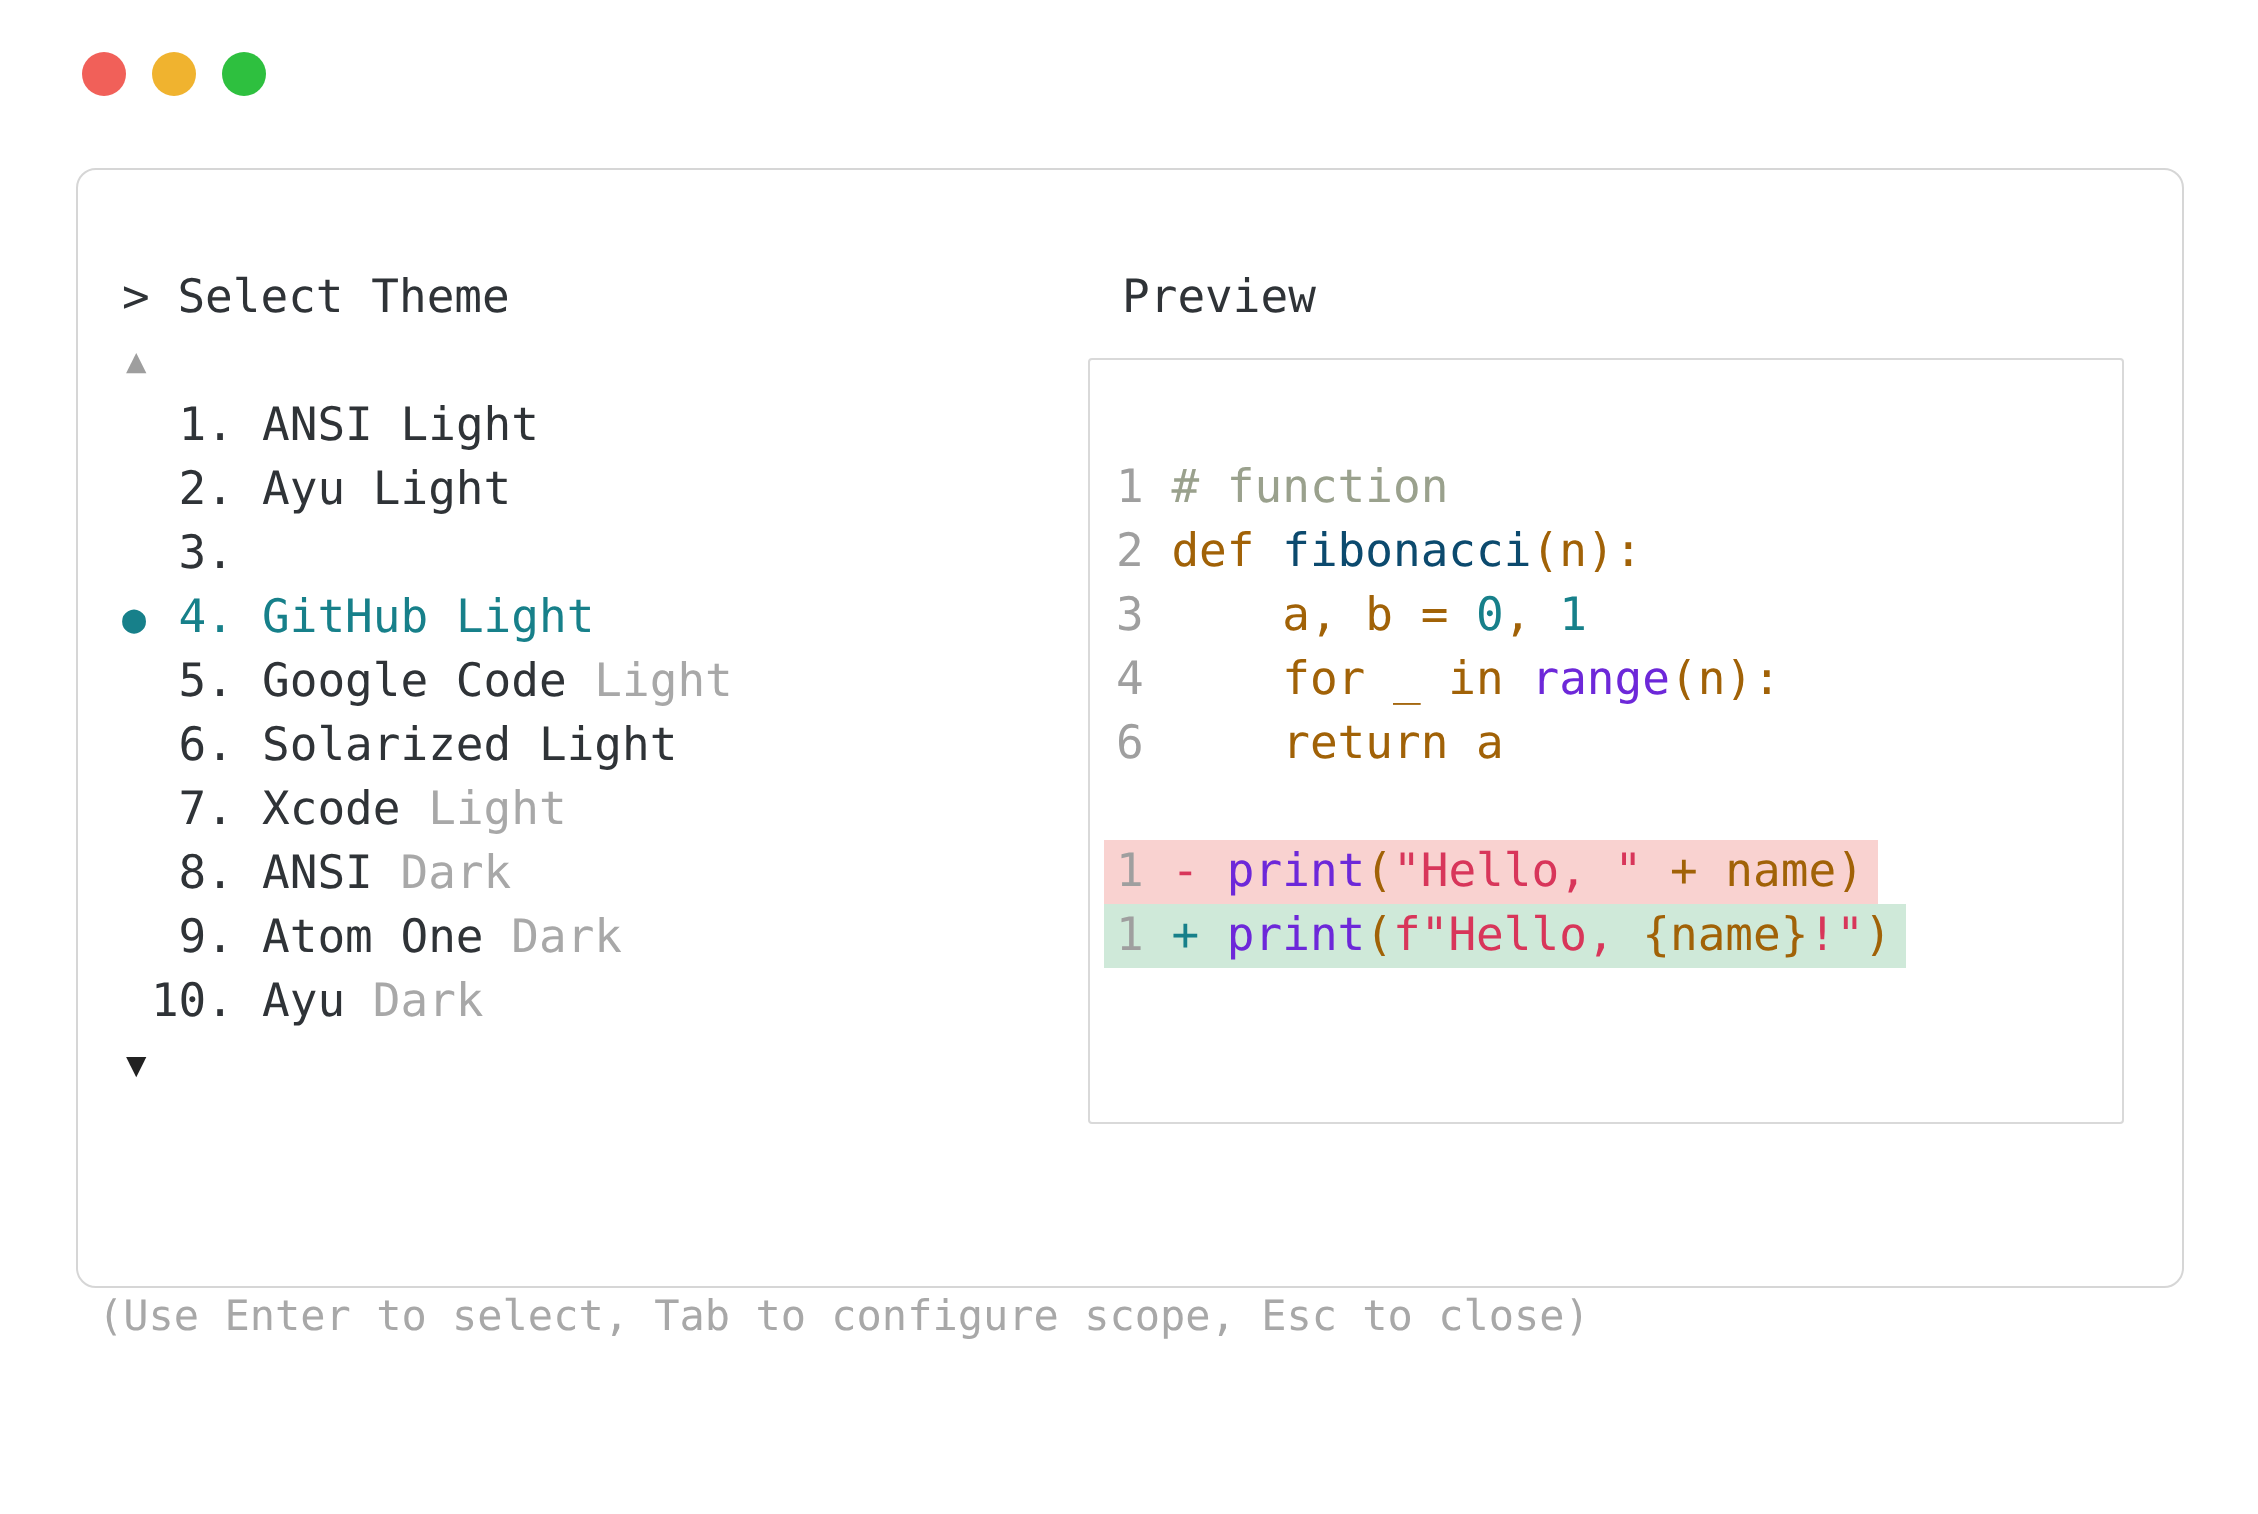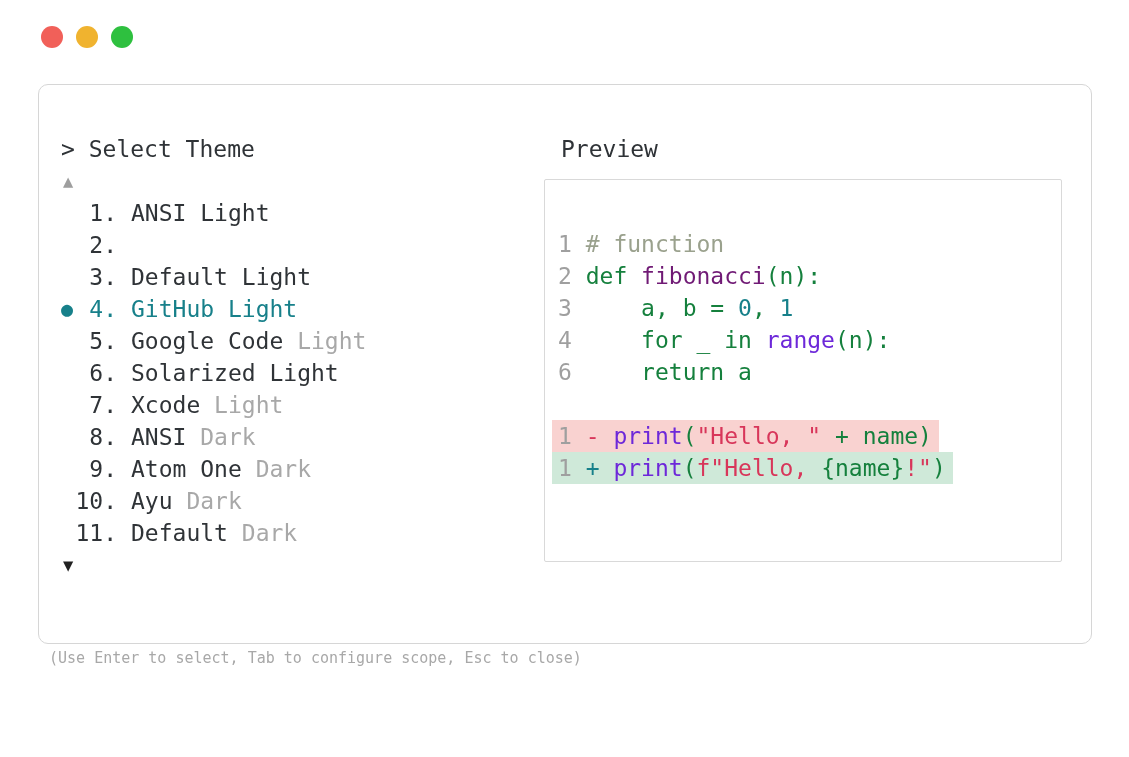--- a/index.html
+++ b/index.html
@@ -37,42 +37,42 @@
   .item .num { width: 42px; text-align: right; color: #2f3337; }
   .item .label { margin-left: 14px; color: #2f3337; white-space: pre; }
   .item .variant { color: #2f3337; }
   .item .variant.muted { color: #a8a8a8; }
   .item.selected .num, .item.selected .label,
   .item.selected .variant { color: #17808a; }
 
   .hint {
     position: absolute; left: 10px; top: 557px;
     height: 32px; line-height: 32px;
-    font-size: 15px; color: #a8a8a8; white-space: pre;
+    font-size: 21px; color: #a8a8a8; white-space: pre;
   }
 
   .preview-label {
     position: absolute; left: 522px; top: 48px;
     height: 32px; line-height: 32px;
     font-size: 23px; color: #2f3337;
   }
   .preview-panel {
     position: absolute; left: 505px; top: 94px;
     width: 518px; height: 383px;
     border: 1.5px solid #d9d9d9;
     border-radius: 2px;
     background: #ffffff;
     overflow: hidden;
   }
   .code-block { padding: 48px 0 0 13px; font-size: 23px; }
   .code-line { height: 32px; line-height: 32px; white-space: pre; }
   .ln { color: #9f9f9f; }
-  .tok-code { color: #15803d; }
+  .tok-code { color: #a16207; }
   .tok-comment { color: #9aa18d; margin-top: 16px; }
-  .tok-func { color: #701a75; }
+  .tok-func { color: #0c4a6e; }
   .tok-num { color: #17808a; }
   .tok-call { color: #6d28d9; }
   .tok-str { color: #d8365a; }
   .tok-del { color: #d8365a; }
   .tok-add { color: #17808a; }
   .diff { display: inline-block; padding: 0 7px 0 6px; margin-left: -6px; }
   .diff.removed { background: #f9d2d0; }
   .diff.added { background: #cfe9d9; }
 </style>
 </head>
@@ -90,25 +90,25 @@
     <div class="row arrow-row arrow-up">▲</div>
     <div id="theme-list">
         <div class="item">
           <span class="marker"></span>
           <span class="num">1.</span>
           <span class="label"><span>ANSI </span><span class="variant">Light</span></span>
         </div>
         <div class="item">
           <span class="marker"></span>
           <span class="num">2.</span>
+          <span class="label"><span>Ayu </span><span class="variant">Light</span></span>
         </div>
         <div class="item">
           <span class="marker"></span>
           <span class="num">3.</span>
-          <span class="label"><span>Default </span><span class="variant">Light</span></span>
         </div>
         <div class="item selected">
           <span class="marker">●</span>
           <span class="num">4.</span>
           <span class="label"><span>GitHub </span><span class="variant">Light</span></span>
         </div>
         <div class="item">
           <span class="marker"></span>
           <span class="num">5.</span>
           <span class="label"><span>Google Code </span><span class="variant muted">Light</span></span>
@@ -131,25 +131,20 @@
         <div class="item">
           <span class="marker"></span>
           <span class="num">9.</span>
           <span class="label"><span>Atom One </span><span class="variant muted">Dark</span></span>
         </div>
         <div class="item">
           <span class="marker"></span>
           <span class="num">10.</span>
           <span class="label"><span>Ayu </span><span class="variant muted">Dark</span></span>
         </div>
-        <div class="item">
-          <span class="marker"></span>
-          <span class="num">11.</span>
-          <span class="label"><span>Default </span><span class="variant muted">Dark</span></span>
-        </div>
       </div>
     <div class="row arrow-row arrow-down">▼</div>
   </div>
 
   <div class="hint">(Use Enter to select, Tab to configure scope, Esc to close)</div>
 
   <div class="preview-label">Preview</div>
   <div class="preview-panel">
     <div class="code-block" id="code-block">
         <div class="code-line"><span class="ln">1 </span><span class="tok-comment"># function</span></div>

